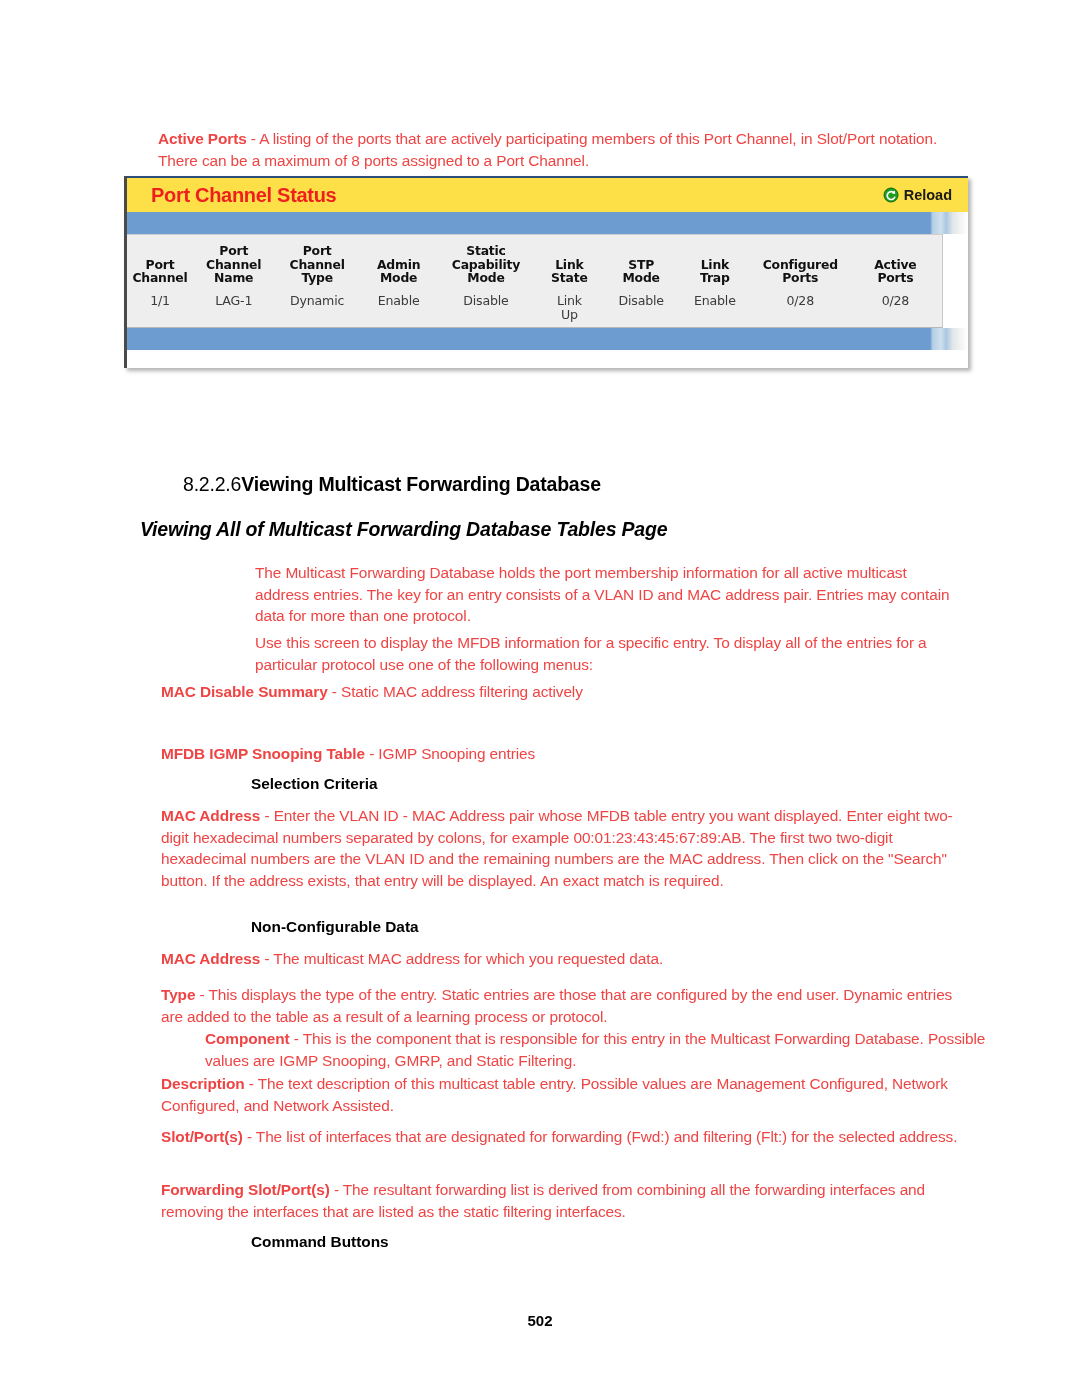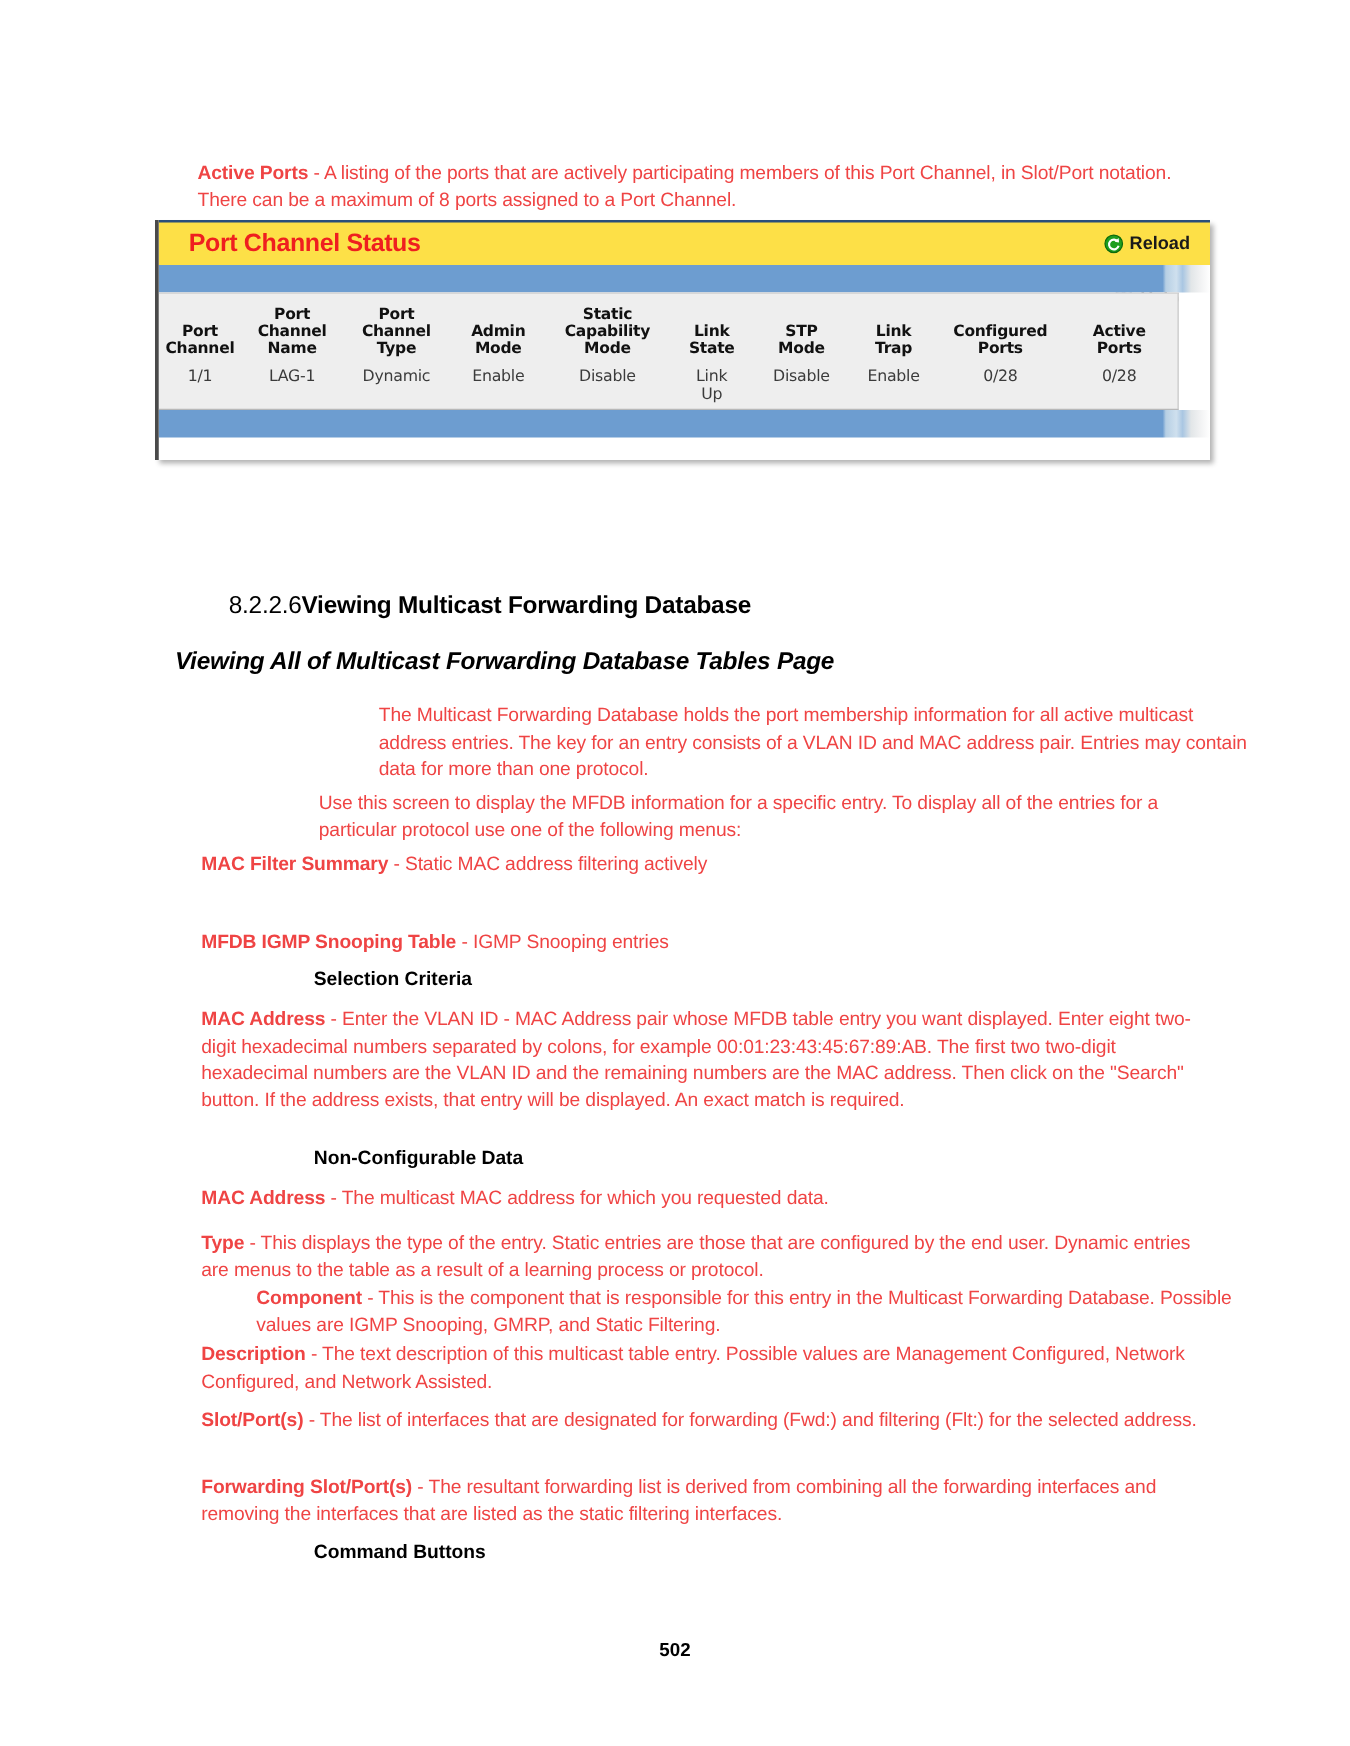--- a/index.html
+++ b/index.html
@@ -265,47 +265,47 @@
     <div class="blue-bar"></div>
 
   </div>
 
   <div id="section-heading">
     <span class="num">8.2.2.6</span><span class="txt">Viewing Multicast Forwarding Database</span>
   </div>
 
   <div id="sub-heading">Viewing All of Multicast Forwarding Database Tables Page</div>
 
-  <div class="para" style="left:255px; top:562px; width:702px;margin-left:48px;">The Multicast Forwarding Database holds the port membership information for all active multicast address entries. The key for an entry consists of a VLAN ID and MAC address pair. Entries may contain data for more than one protocol.</div>
+  <div class="para" style="left:255px; top:562px; width:702px;">The Multicast Forwarding Database holds the port membership information for all active multicast address entries. The key for an entry consists of a VLAN ID and MAC address pair. Entries may contain data for more than one protocol.</div>
 
   <div class="para" style="left:255px; top:632px; width:702px;">Use this screen to display the MFDB information for a specific entry. To display all of the entries for a particular protocol use one of the following menus:</div>
 
   <div class="para" style="left:161px; top:681px; width:800px;">
-    <b>MAC Filter Summary</b><span> - Static MAC address filtering actively</span>
+    <b>MAC Disable Summary</b><span> - Static MAC address filtering actively</span>
   </div>
 
 
   <div class="para" style="left:161px; top:743px; width:800px;">
     <b>MFDB IGMP Snooping Table</b><span> - IGMP Snooping entries</span>
   </div>
 
   <div class="subhead" style="top:775px;">Selection Criteria</div>
 
   <div class="para" style="left:161px; top:805px; width:800px;">
     <b>MAC Address</b><span> - Enter the VLAN ID - MAC Address pair whose MFDB table entry you want displayed. Enter eight two-digit hexadecimal numbers separated by colons, for example 00:01:23:43:45:67:89:AB. The first two two-digit hexadecimal numbers are the VLAN ID and the remaining numbers are the MAC address. Then click on the "Search" button. If the address exists, that entry will be displayed. An exact match is required.</span>
   </div>
 
   <div class="subhead" style="top:918px;">Non-Configurable Data</div>
 
   <div class="para" style="left:161px; top:948px; width:800px;">
     <b>MAC Address</b><span> - The multicast MAC address for which you requested data.</span>
   </div>
 
   <div class="para" style="left:161px; top:984px; width:800px;">
-    <b>Type</b><span> - This displays the type of the entry. Static entries are those that are configured by the end user. Dynamic entries are menus to the table as a result of a learning process or protocol.</span>
+    <b>Type</b><span> - This displays the type of the entry. Static entries are those that are configured by the end user. Dynamic entries are added to the table as a result of a learning process or protocol.</span>
   </div>
 
   <div class="para" style="left:161px; top:1028px; width:800px;margin-left:44px;">
     <b>Component</b><span> - This is the component that is responsible for this entry in the Multicast Forwarding Database. Possible values are IGMP Snooping, GMRP, and Static Filtering.</span>
   </div>
 
   <div class="para" style="left:161px; top:1073px; width:800px;">
     <b>Description</b><span> - The text description of this multicast table entry. Possible values are Management Configured, Network Configured, and Network Assisted.</span>
   </div>
 

